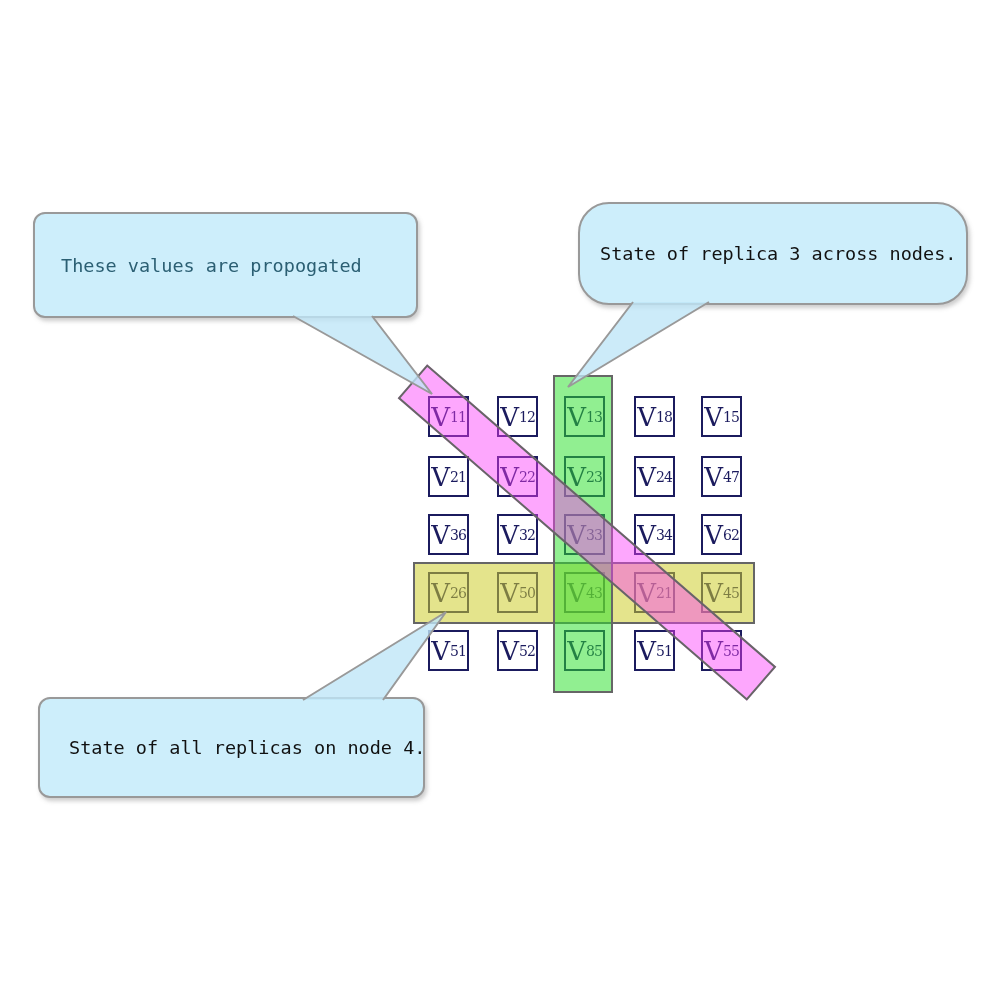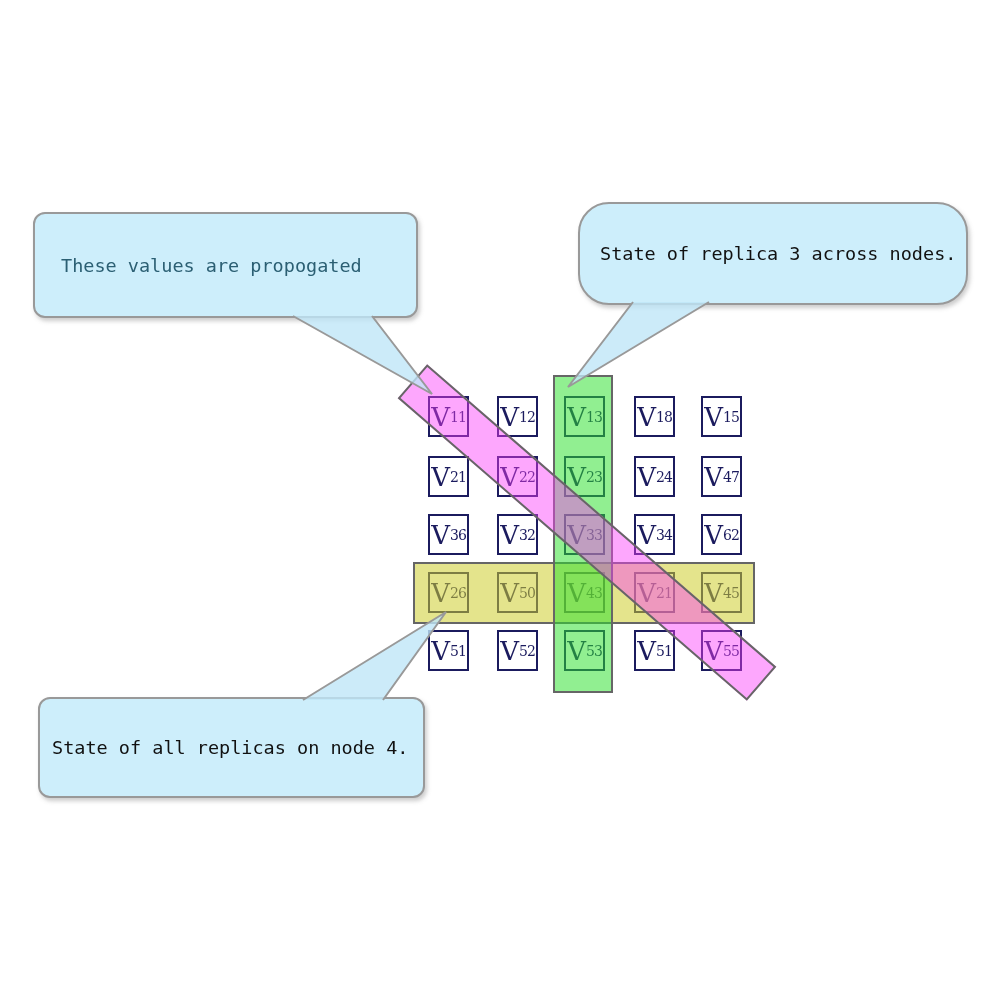--- a/index.html
+++ b/index.html
@@ -25,21 +25,21 @@
   
   .callout{
     position:absolute;box-sizing:border-box;background:#cdeefb;
     border:2px solid #999999;border-radius:12px;z-index:5;
     box-shadow:2px 3px 4px rgba(110,110,110,0.35);
     display:flex;flex-direction:column;justify-content:center;
     font-size:18.5px;line-height:25px;white-space:pre;
   }
   #callout-gossip  {left:33px; top:212px;width:385px;height:106px;padding-left:26px;}
   #callout-replica {left:578px;top:202px;width:390px;height:103px;padding-left:20px;border-radius:31px;}
-  #callout-node    {left:38px; top:697px;width:387px;height:101px;padding-left:12px;}
+  #callout-node    {left:38px; top:697px;width:387px;height:101px;padding-left:29px;}
   #callout-gossip .line{color:#2b5f73;}
   #callout-replica .line,#callout-node .line{color:#111111;}
   
   #tails{position:absolute;left:0;top:0;z-index:6;pointer-events:none;}
 </style>
 </head>
 <body>
 
 <div id="canvas">
 
@@ -127,21 +127,21 @@
       <div class="cell" style="left: 428px; top: 630px;">
         <span class="vsym">V</span>
         <sub>51</sub>
       </div>
       <div class="cell" style="left: 497px; top: 630px;">
         <span class="vsym">V</span>
         <sub>52</sub>
       </div>
       <div class="cell" style="left: 564px; top: 630px;">
         <span class="vsym">V</span>
-        <sub>53</sub>
+        <sub>85</sub>
       </div>
       <div class="cell" style="left: 634px; top: 630px;">
         <span class="vsym">V</span>
         <sub>51</sub>
       </div>
       <div class="cell" style="left: 701px; top: 630px;">
         <span class="vsym">V</span>
         <sub>55</sub>
       </div>
     </div>

